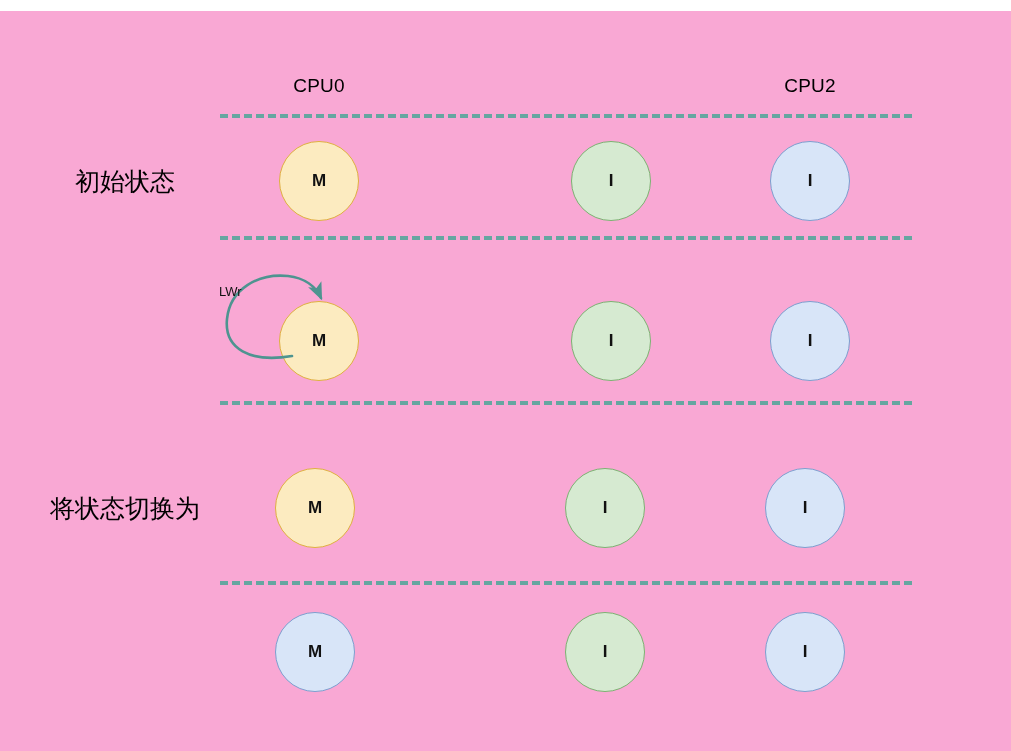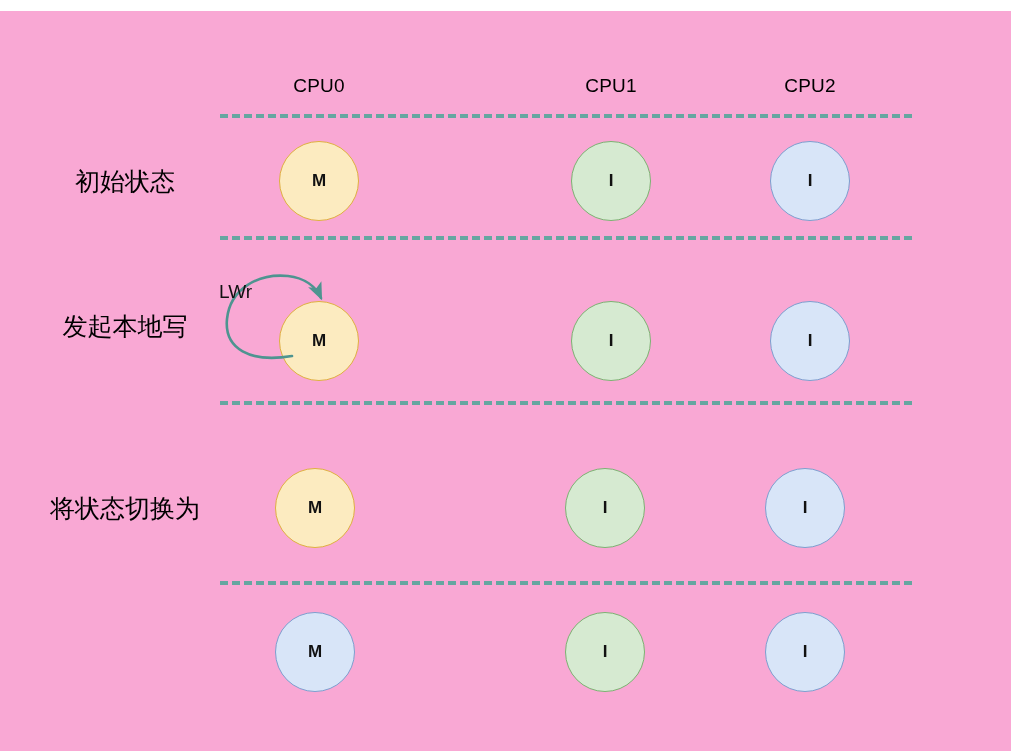--- a/index.html
+++ b/index.html
@@ -90,56 +90,52 @@
   #loop-layer {
     position: absolute;
     left: 0;
     top: 0;
     width: 1011px;
     height: 751px;
     pointer-events: none;
   }
   .loop-label {
     position: absolute;
-    font-size: 19px;
+    font-size: 13px;
     line-height: 24px;
     color: #111111;
     white-space: nowrap;
   }
 </style>
 </head>
 <body>
 
 <div id="canvas">
 
   <div class="col-header" style="left:249px;">CPU0</div>
-  <div class="col-header" style="left:541px;">CPU1</div>
   <div class="col-header" style="left:740px;">CPU2</div>
 
   <div class="divider" style="top:103px;"></div>
   <div class="divider" style="top:225px;"></div>
   <div class="divider" style="top:390px;"></div>
   <div class="divider" style="top:570px;"></div>
 
   <div class="row-label" style="top:156px;">
     <span class="line">初始状态</span>
   </div>
   <div class="state-circle yellow" style="left:279px; top:130px;">
     <span>M</span>
   </div>
   <div class="state-circle green" style="left:571px; top:130px;">
     <span>I</span>
   </div>
   <div class="state-circle blue" style="left:770px; top:130px;">
     <span>I</span>
   </div>
 
-  <div class="row-label" style="top:301px;">
-    <span class="line">发起本地写</span>
-  </div>
   <div class="state-circle yellow" style="left:279px; top:290px;">
     <span>M</span>
   </div>
   <div class="state-circle green" style="left:571px; top:290px;">
     <span>I</span>
   </div>
   <div class="state-circle blue" style="left:770px; top:290px;">
     <span>I</span>
   </div>
 

